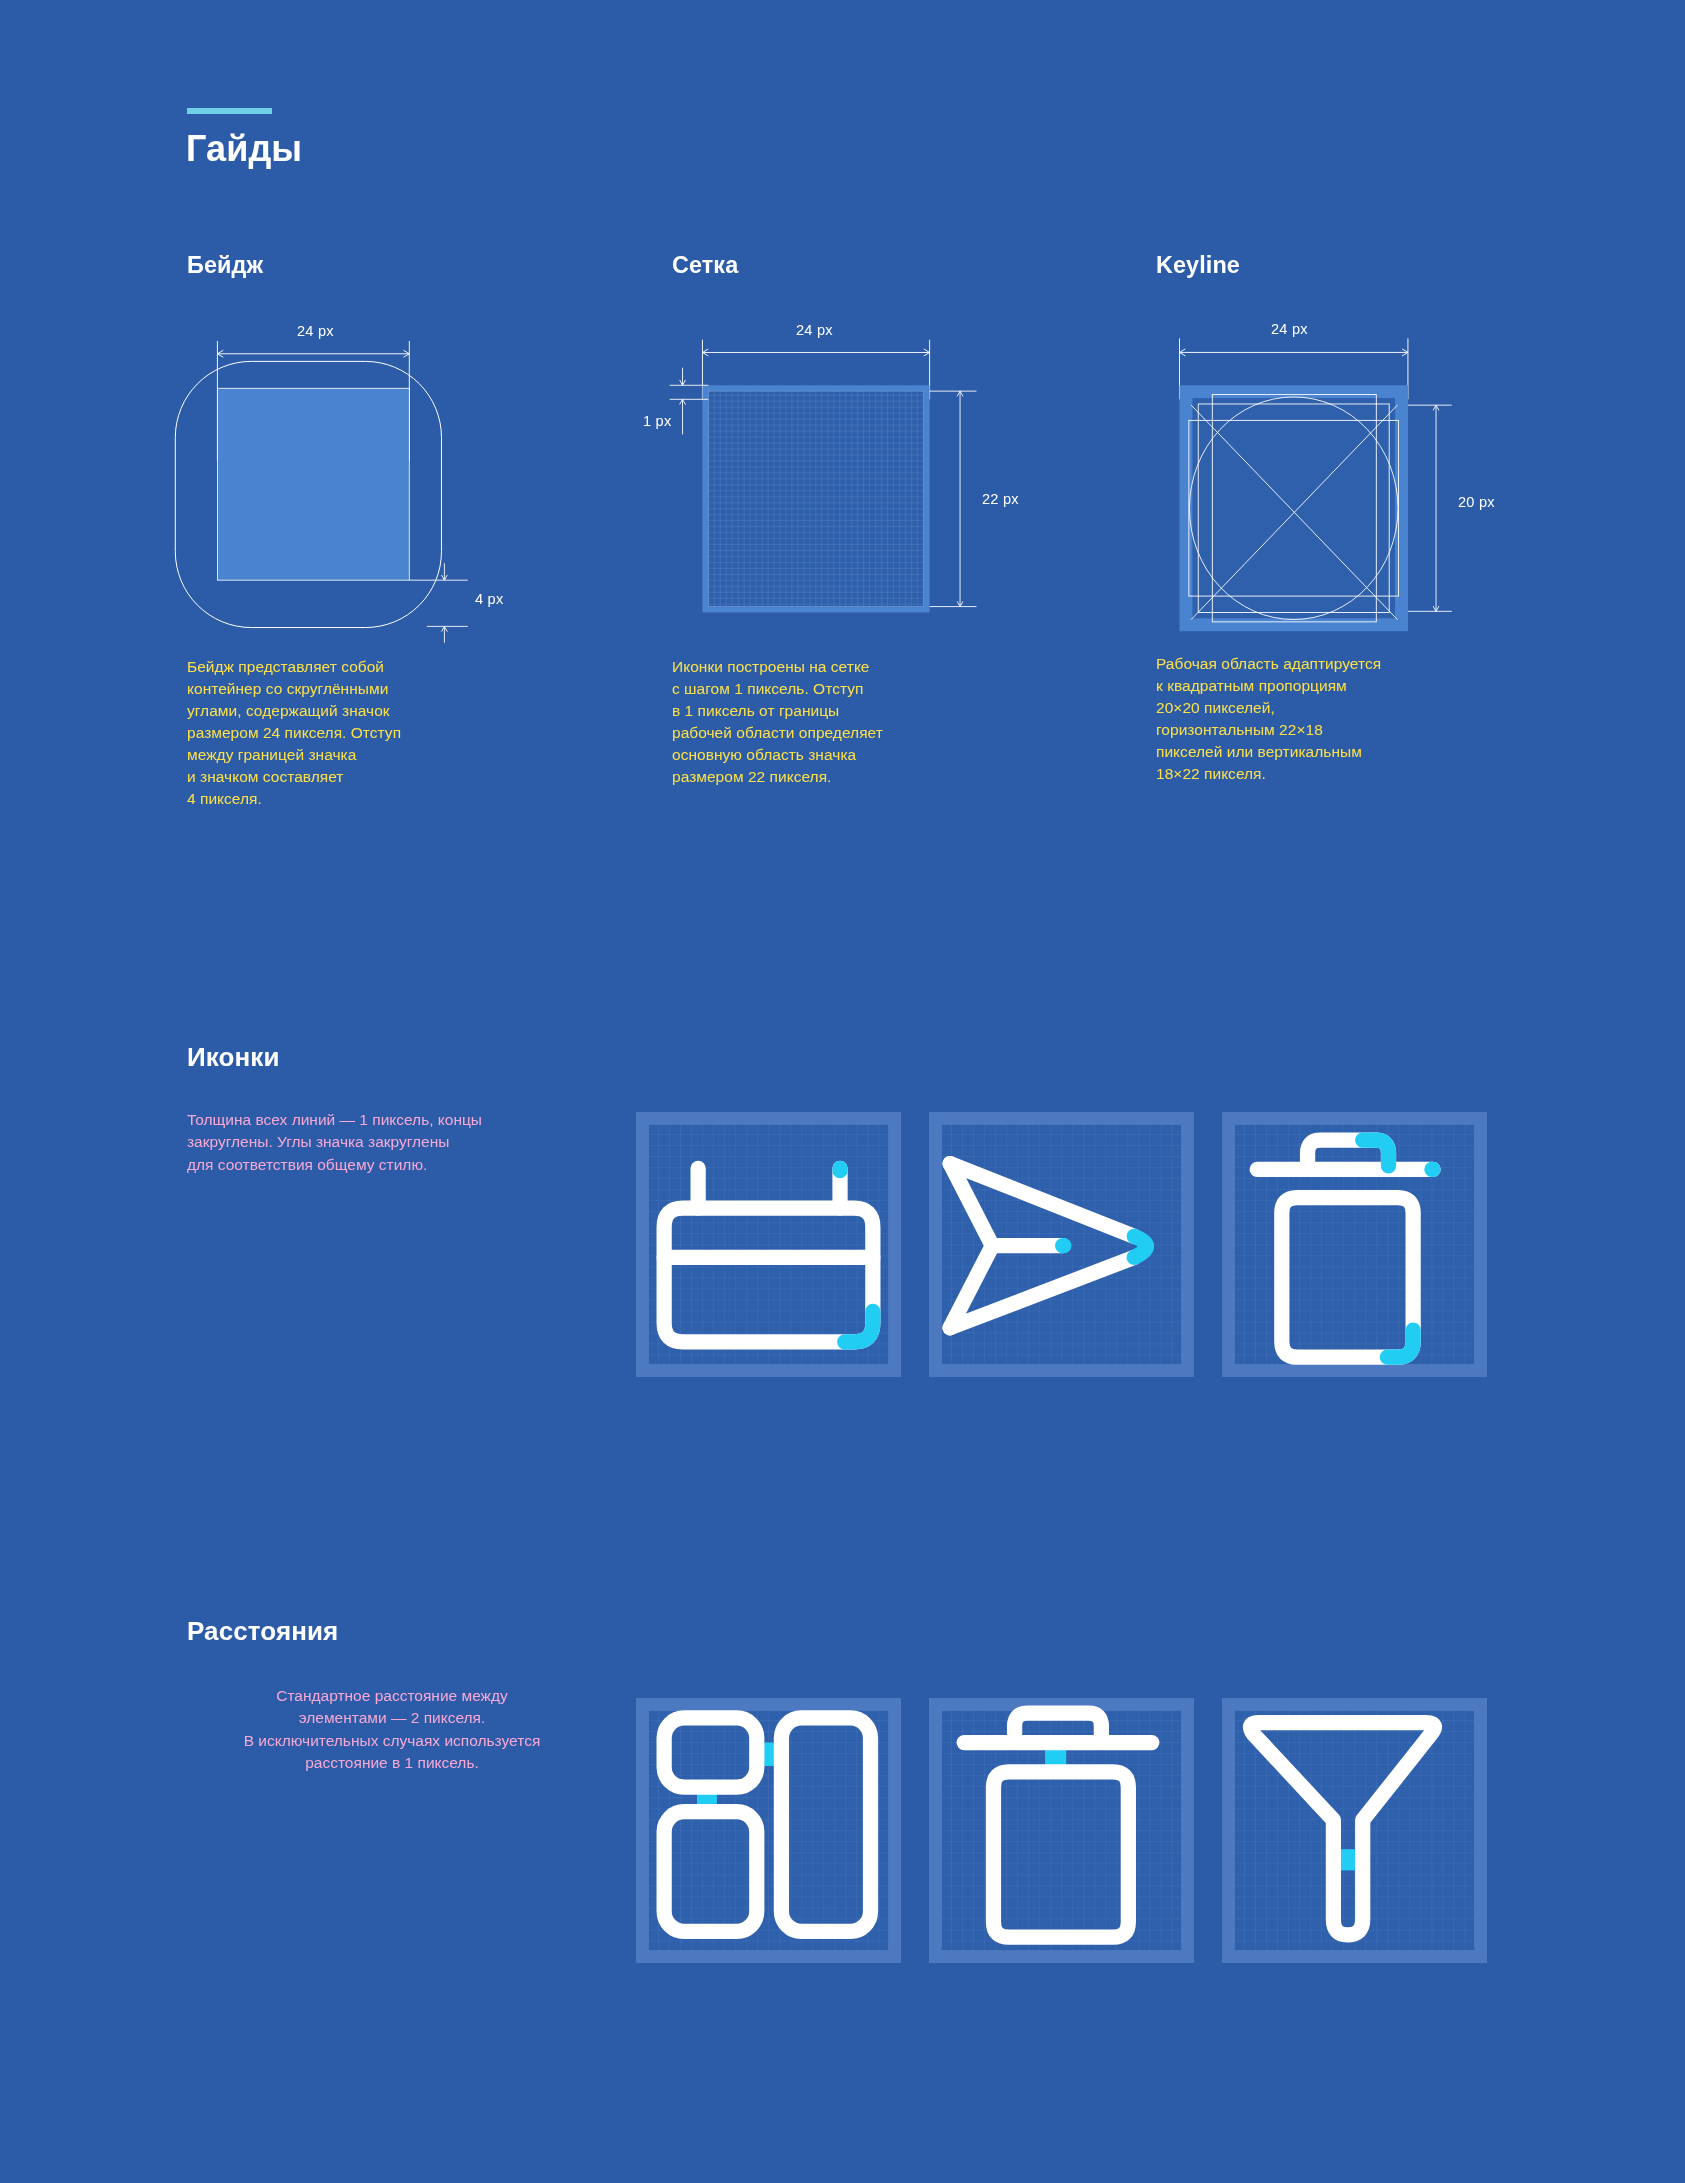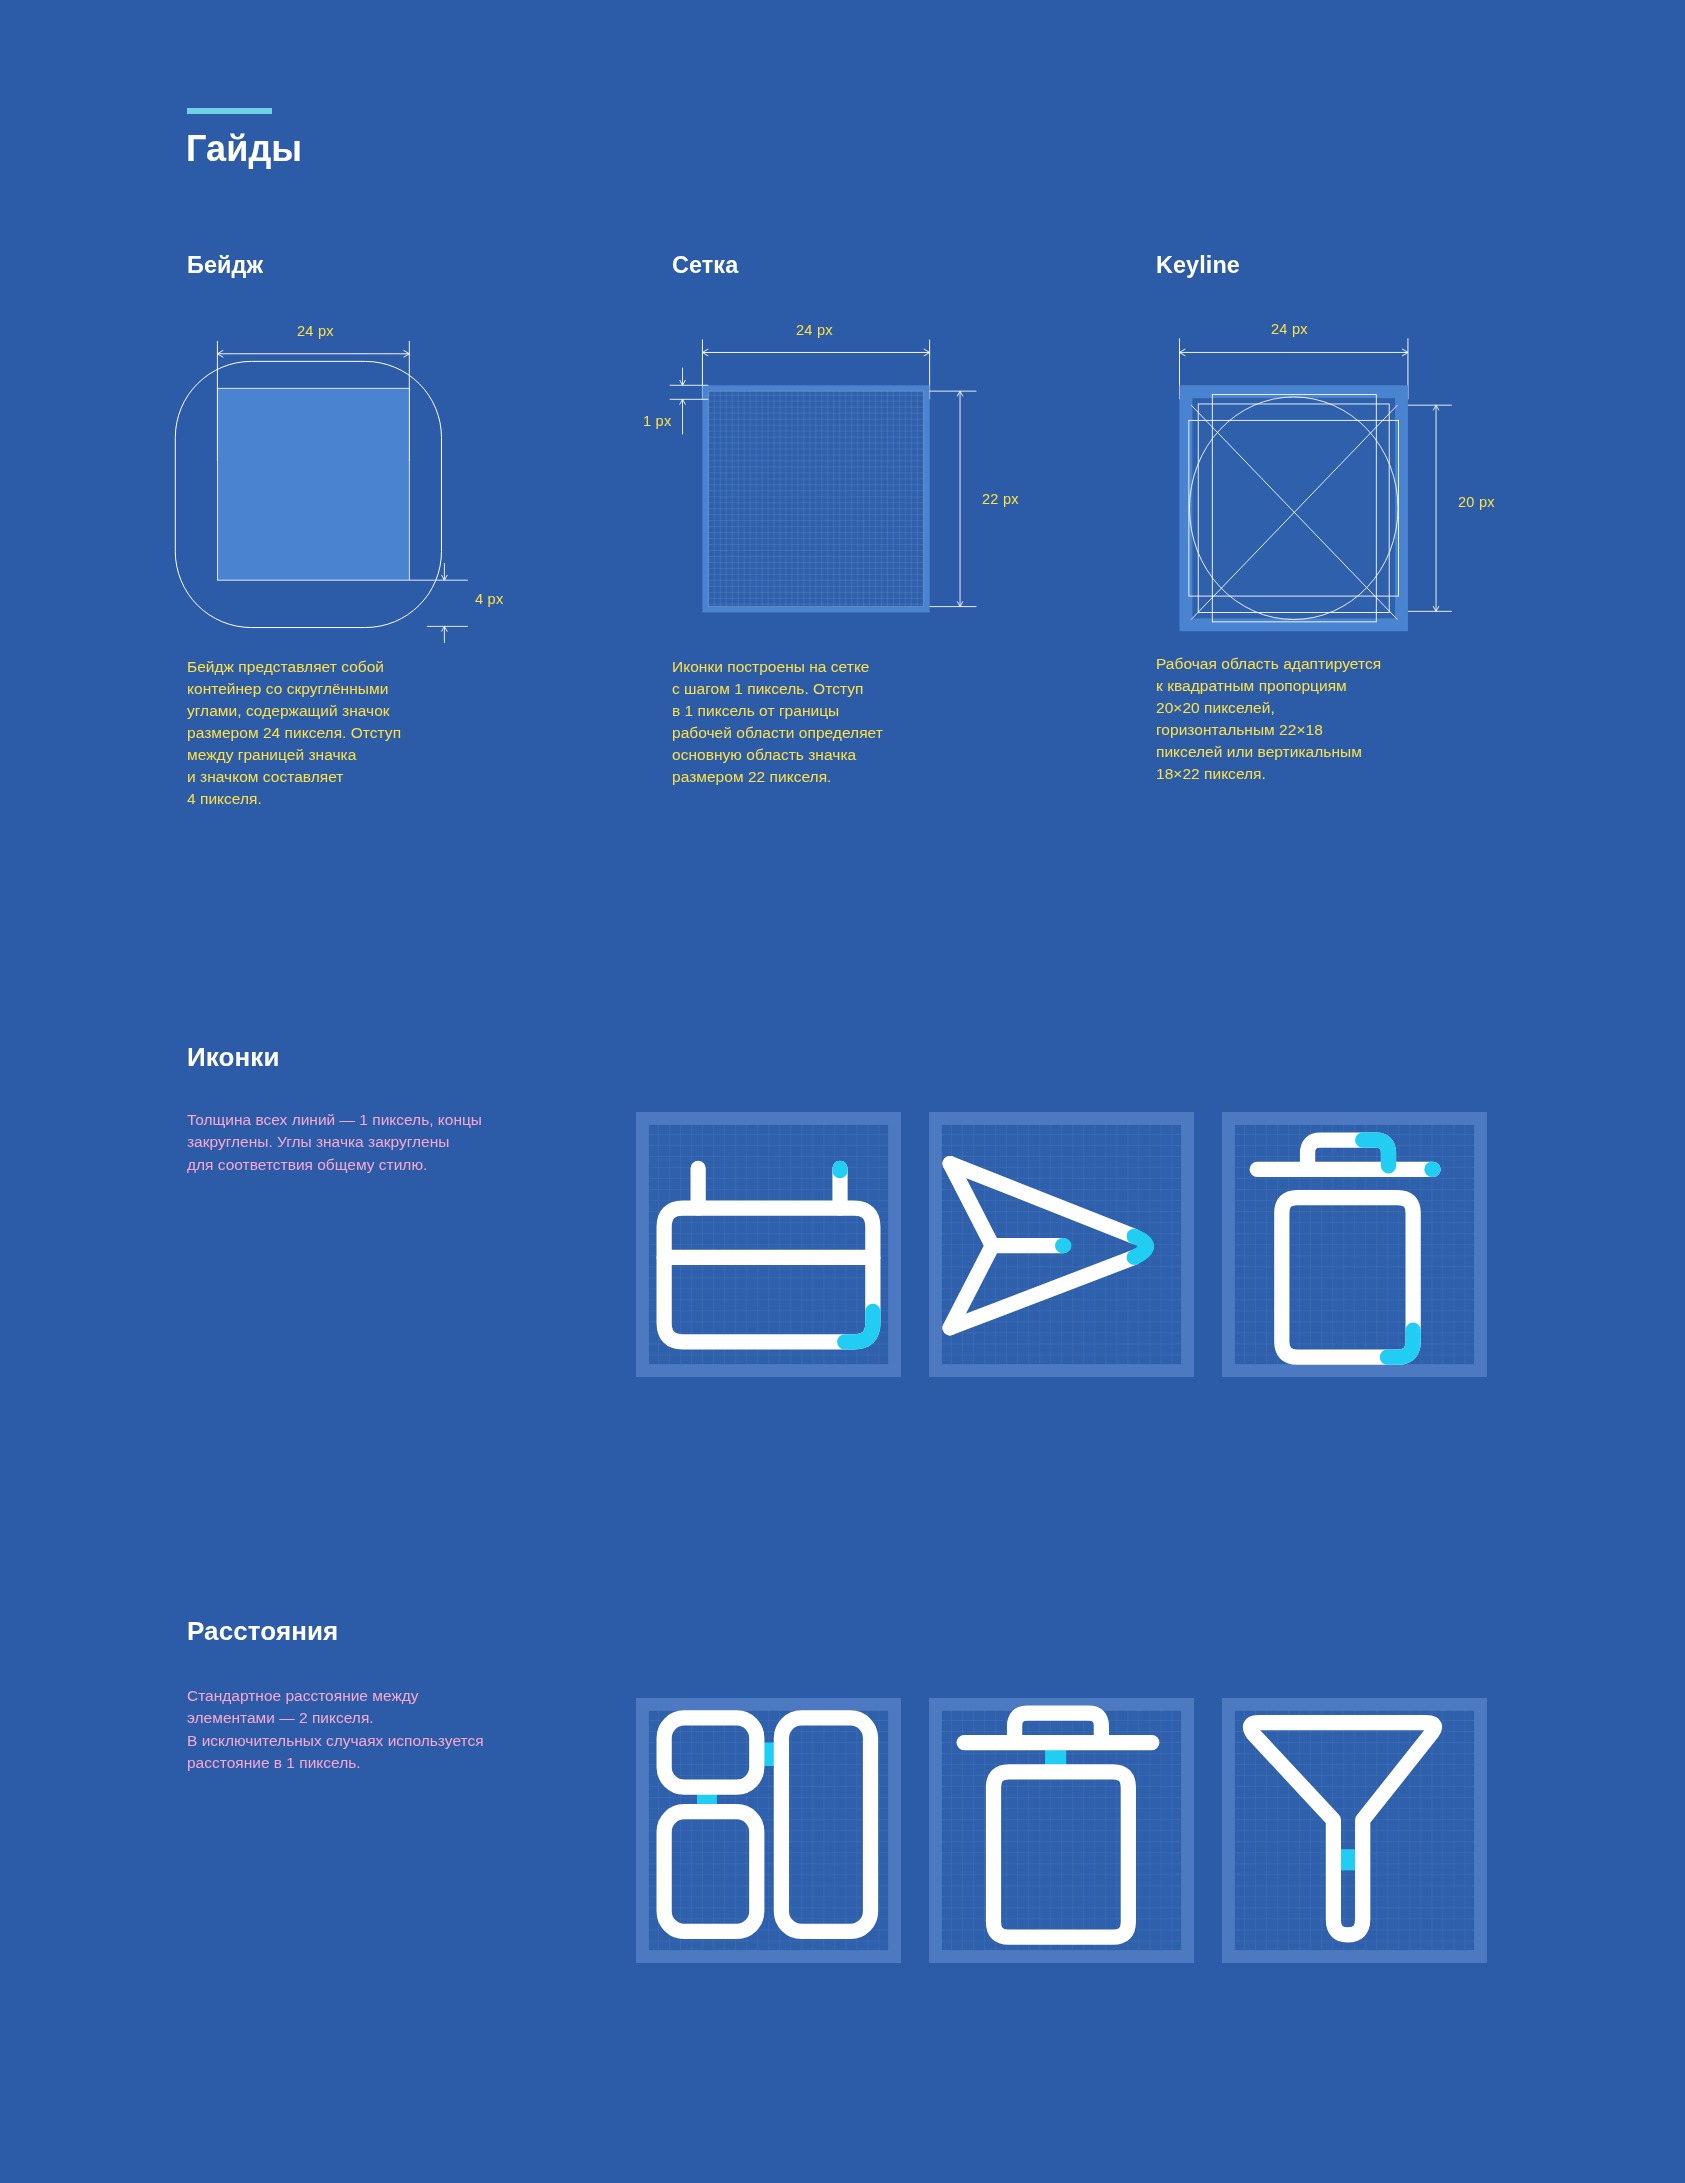--- a/index.html
+++ b/index.html
@@ -42,21 +42,21 @@
   .col-text {
     font-size: 15.5px; line-height: 1.42; font-weight: 400;
     color: #fde047; white-space: pre-line; letter-spacing: 0.03px;
   }
   .c1 .col-text { position: absolute; top: 404px; left: 0; width: 304px; }
   .c2 .col-text { position: absolute; top: 404px; left: 0; width: 304px; }
   .c3 .col-text { position: absolute; top: 401px; left: 0; width: 316px; }
 
   
   .dim {
-    position: absolute; font-size: 14.6px; color: #fde047;
+    position: absolute; font-size: 14.6px; color: #ffffff;
     font-weight: 400; white-space: nowrap; letter-spacing: 0.2px;
   }
 
   
   .section { position: absolute; left: 0; width: 1686px; }
   .section-title {
     position: absolute; left: 187px;
     font-size: 26px; font-weight: 700; letter-spacing: 0.1px;
   }
   .section-text {
@@ -307,21 +307,21 @@
             <path d="M326 372 L326 392 Q326 418 300 418 L282 418"></path>
           </g>
         </svg>
       </div>
 
     </div>
   </div>
 
   <div class="section" style="top:1616px;">
     <div class="section-title" style="top:0;">Расстояния</div>
-    <div class="section-text" style="top:69px;">Стандартное расстояние между
+    <div class="section-text" style="top:69px;text-align:center;">Стандартное расстояние между
 элементами — 2 пикселя.
 В исключительных случаях используется
 расстояние в 1 пиксель.</div>
 
     <div class="icon-strip" style="left:636px; top:82px;">
 
       <div class="icon-tile">
         <svg width="265" height="265" viewBox="0 0 452 452">
           <defs>
             <pattern id="tg4" width="18.8" height="18.8" patternUnits="userSpaceOnUse">

